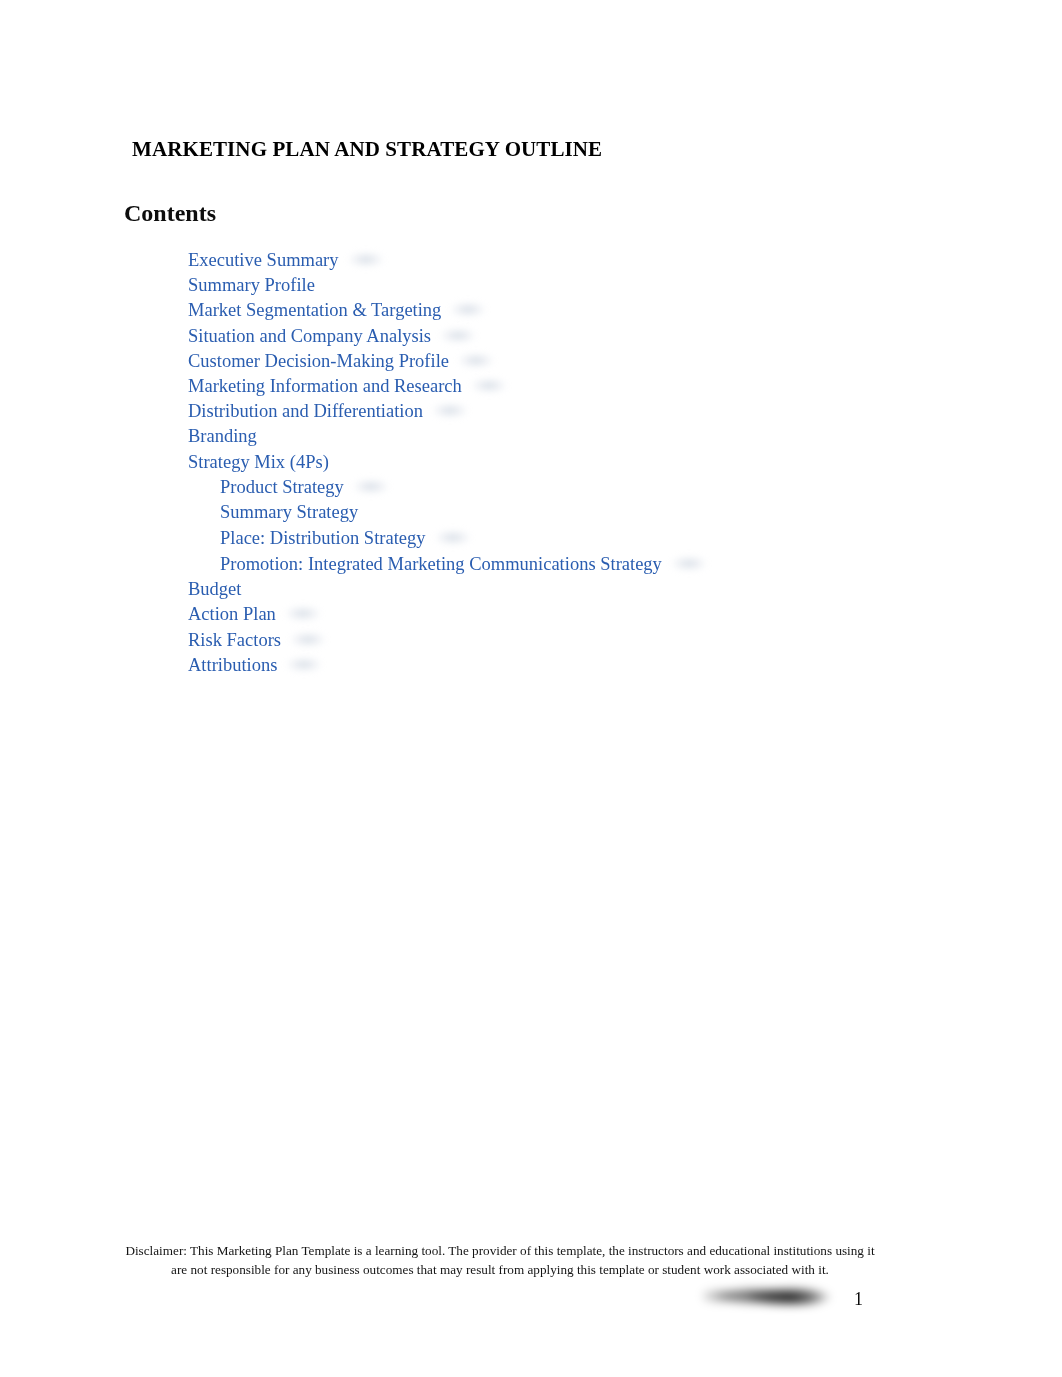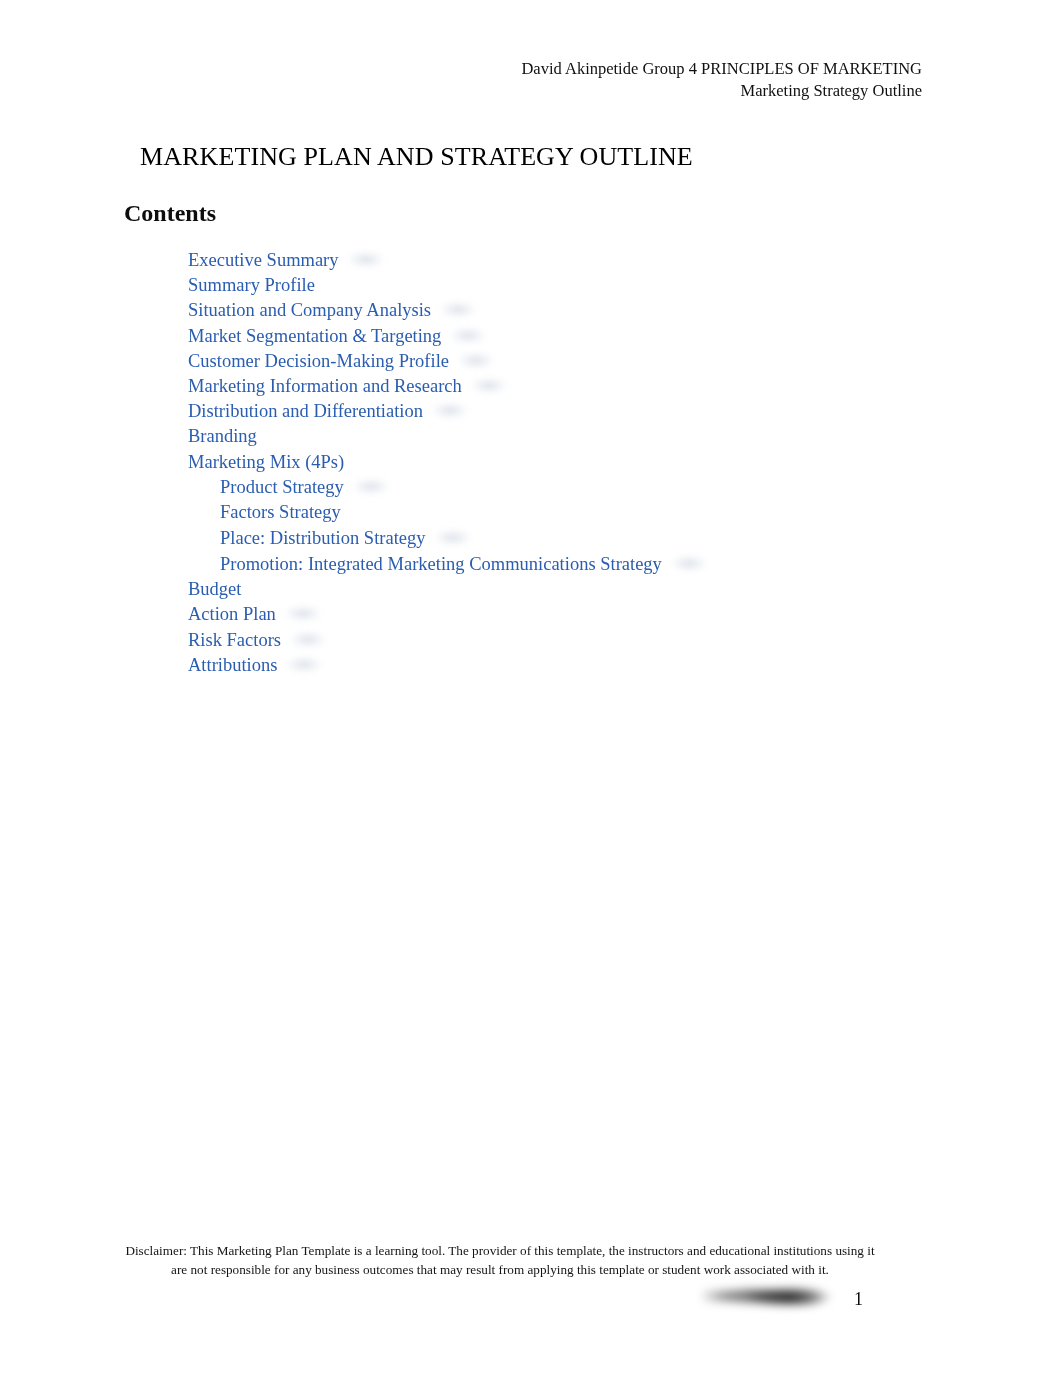--- a/index.html
+++ b/index.html
@@ -34,26 +34,26 @@
   .doc-header .hdr-line {
     display: block;
     white-space: nowrap;
   }
 
   
   .doc-title {
     position: absolute;
     top: 122px;
     left: 124px;
-    font-size: 26px;
+    font-size: 21px;
     line-height: 38px;
-    font-weight: normal;
+    font-weight: bold;
     letter-spacing: 0.1px;
     color: #000000;
-    margin: 16px;
+    margin: 8px;
     white-space: nowrap;
   }
 
   
   .contents-heading {
     position: absolute;
     top: 198px;
     left: 124px;
     font-size: 24px;
     line-height: 30px;
@@ -139,41 +139,37 @@
     font-size: 18px;
     line-height: 22px;
     color: #0a0a0a;
   }
 </style>
 </head>
 <body>
 
 <div class="page">
 
-  <div class="doc-header">
-    <span class="hdr-line">David Akinpetide Group 4 PRINCIPLES OF MARKETING</span>
-    <span class="hdr-line">Marketing Strategy Outline</span>
-  </div>
 
   <h1 class="doc-title">MARKETING PLAN AND STRATEGY OUTLINE</h1>
 
   <h2 class="contents-heading">Contents</h2>
 
   <nav class="toc" id="toc-root">
       <a class="toc-entry level-1" href="#"><span>Executive Summary</span><span class="smudge"></span></a>
       <a class="toc-entry level-1 no-smudge" href="#"><span>Summary Profile</span></a>
+      <a class="toc-entry level-1" href="#"><span>Market Segmentation &amp; Targeting</span><span class="smudge"></span></a>
       <a class="toc-entry level-1" href="#"><span>Situation and Company Analysis</span><span class="smudge"></span></a>
-      <a class="toc-entry level-1" href="#"><span>Market Segmentation &amp; Targeting</span><span class="smudge"></span></a>
       <a class="toc-entry level-1" href="#"><span>Customer Decision-Making Profile</span><span class="smudge"></span></a>
       <a class="toc-entry level-1" href="#"><span>Marketing Information and Research</span><span class="smudge"></span></a>
       <a class="toc-entry level-1" href="#"><span>Distribution and Differentiation</span><span class="smudge"></span></a>
       <a class="toc-entry level-1 no-smudge" href="#"><span>Branding</span></a>
-      <a class="toc-entry level-1 no-smudge" href="#"><span>Marketing Mix (4Ps)</span></a>
+      <a class="toc-entry level-1 no-smudge" href="#"><span>Strategy Mix (4Ps)</span></a>
       <a class="toc-entry level-2" href="#"><span>Product Strategy</span><span class="smudge"></span></a>
-      <a class="toc-entry level-2 no-smudge" href="#"><span>Factors Strategy</span></a>
+      <a class="toc-entry level-2 no-smudge" href="#"><span>Summary Strategy</span></a>
       <a class="toc-entry level-2" href="#"><span>Place: Distribution Strategy</span><span class="smudge"></span></a>
       <a class="toc-entry level-2" href="#"><span>Promotion: Integrated Marketing Communications Strategy</span><span class="smudge"></span></a>
       <a class="toc-entry level-1 no-smudge" href="#"><span>Budget</span></a>
       <a class="toc-entry level-1" href="#"><span>Action Plan</span><span class="smudge"></span></a>
       <a class="toc-entry level-1" href="#"><span>Risk Factors</span><span class="smudge"></span></a>
       <a class="toc-entry level-1" href="#"><span>Attributions</span><span class="smudge"></span></a>
     </nav>
 
   <p class="disclaimer">Disclaimer: This Marketing Plan Template is a learning tool. The provider of this template, the instructors and educational institutions using it are not responsible for any business outcomes that may result from applying this template or student work associated with it.</p>
 

